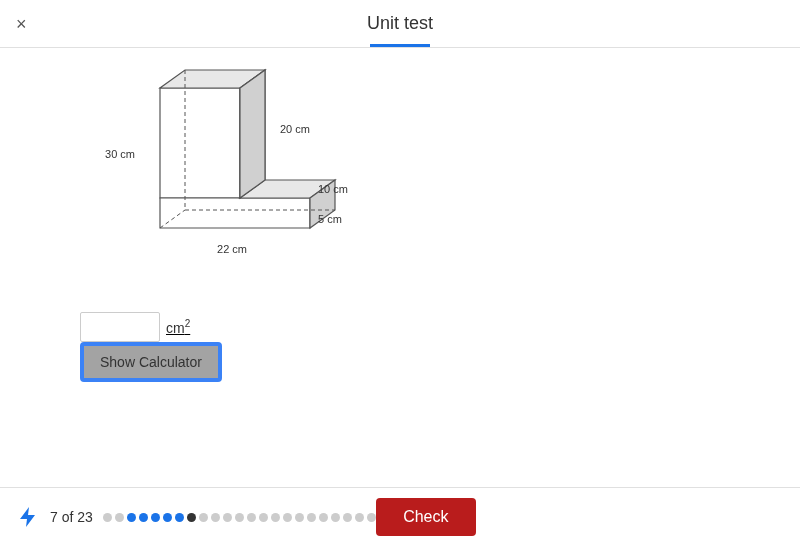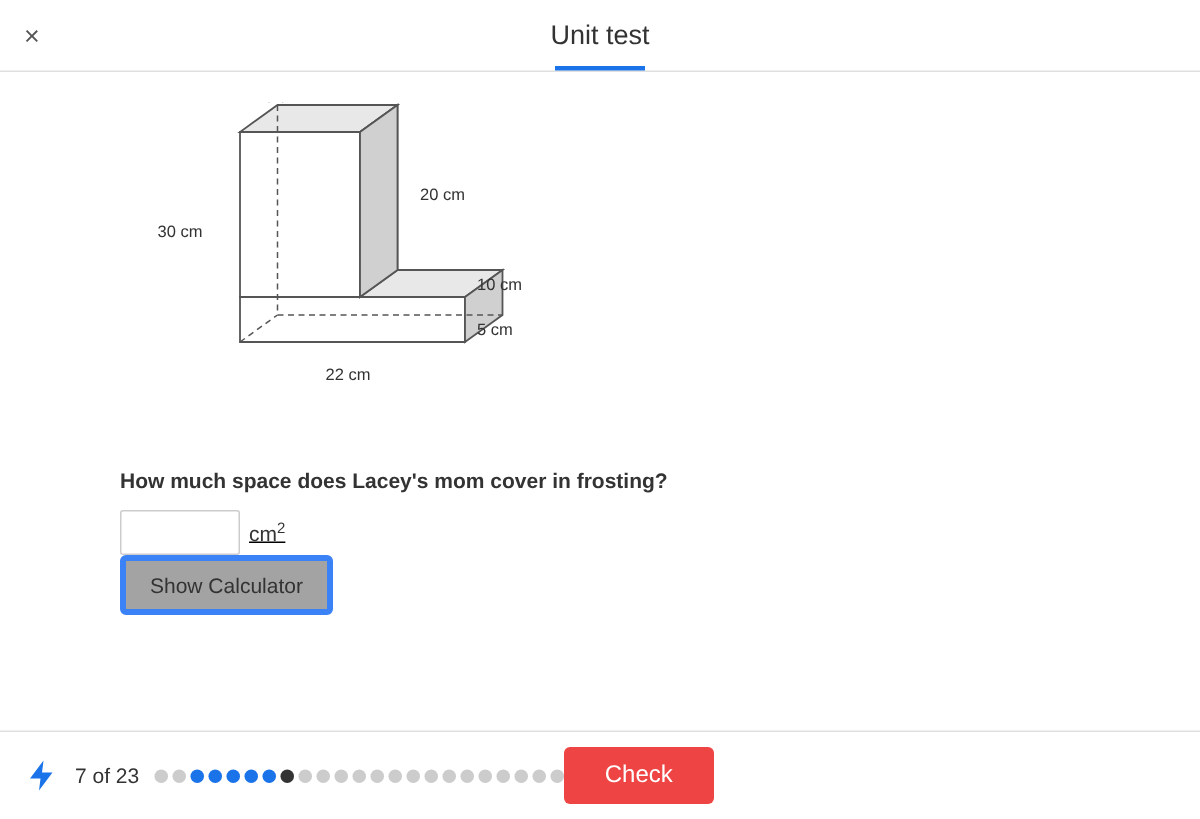--- a/index.html
+++ b/index.html
@@ -154,21 +154,21 @@
     .dot {
       width: 9px;
       height: 9px;
       border-radius: 50%;
     }
     .dot-empty { background: #ccc; }
     .dot-filled { background: #1a73e8; }
     .dot-current { background: #333; }
 
     .check-btn {
-      background: #ef4444;
+      background: #b91c1c;
       color: #fff;
       border: none;
       border-radius: 4px;
       padding: 10px 17px;
       font-size: 16px;
       font-weight: 500;
       cursor: pointer;
       min-width: 100px;
     }
   </style>
@@ -216,21 +216,20 @@
         <text x="238" y="125" font-size="11" fill="#333" text-anchor="start">10 cm</text>
 
         <text x="238" y="155" font-size="11" fill="#333" text-anchor="start">5 cm</text>
 
         <text x="152" y="185" font-size="11" fill="#333" text-anchor="middle">22 cm</text>
       </svg>
     </div>
   </div>
 
   
-  <p class="question-label">How much space does Lacey's mom cover in frosting?</p>
 
   <div class="answer-row">
     <input type="text" class="answer-input" placeholder="" style="">
     <span class="unit-label">
       <span>cm</span><span class="superscript">2</span>
     </span>
   </div>
 
   <button class="calculator-btn">Show Calculator</button>
 

